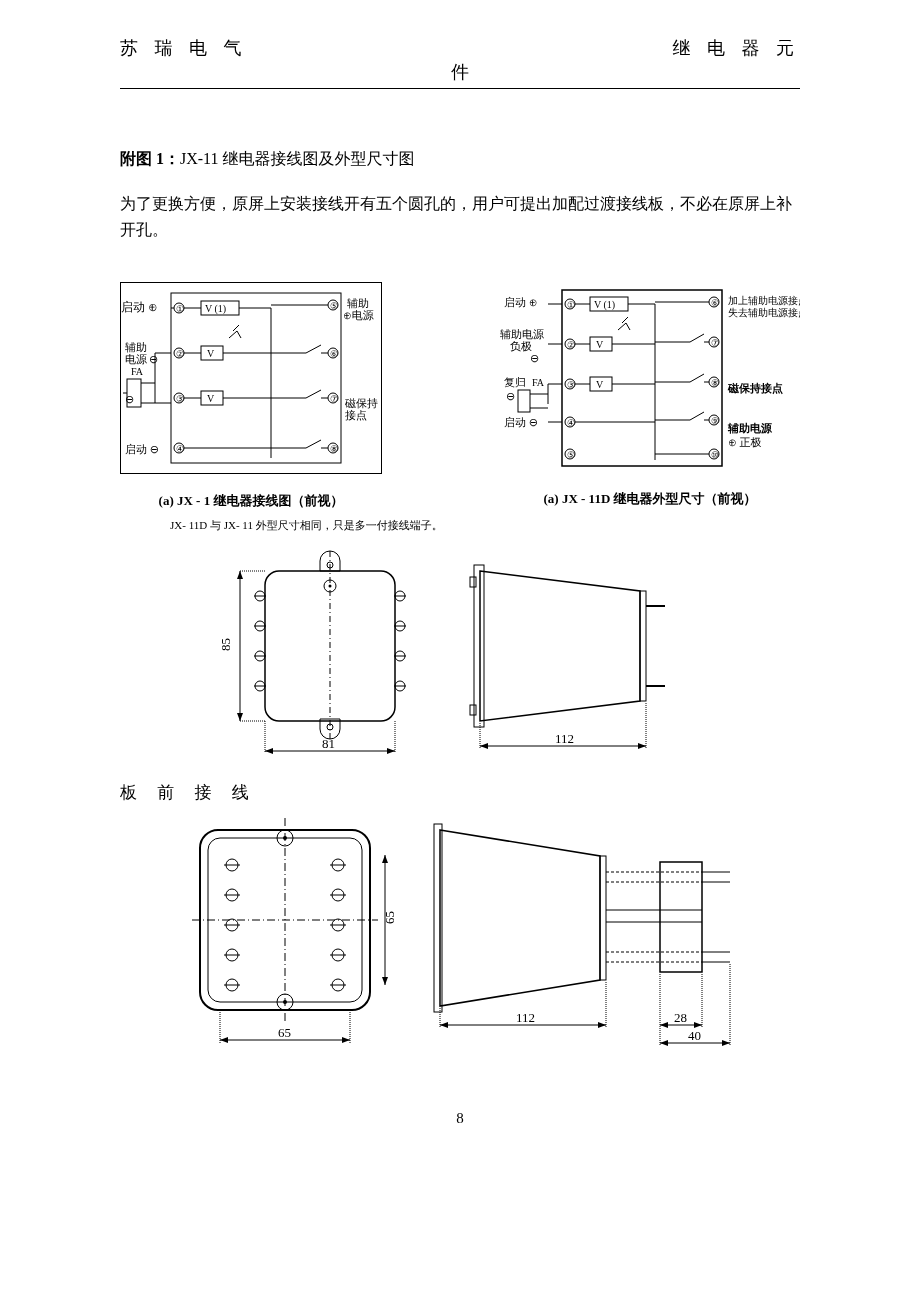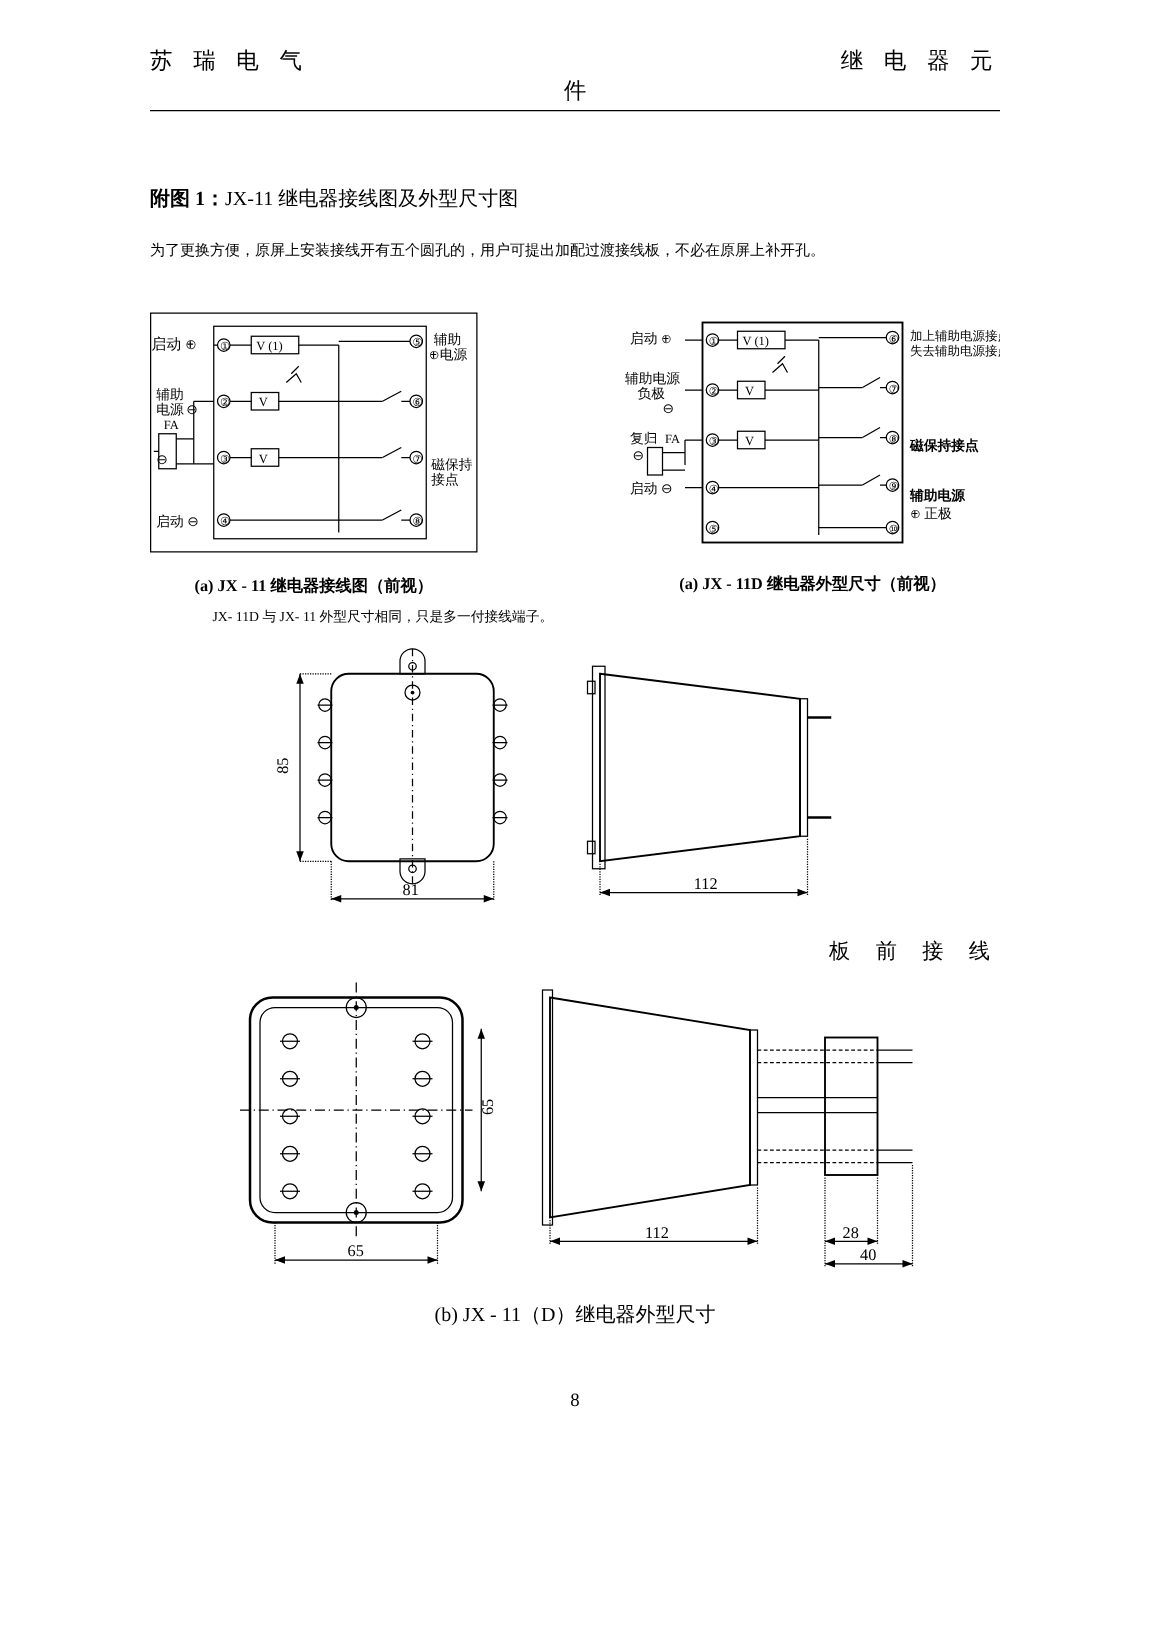--- a/index.html
+++ b/index.html
@@ -20,33 +20,33 @@
     letter-spacing: 6px;
     padding-bottom: 2px;
   }
   .header-rule {
     border-top: 1.5px solid #000;
     margin-top: 4px;
     margin-bottom: 60px;
   }
   .title-line { font-size: 16px; margin-bottom: 21px; }
   .title-bold { font-weight: bold; }
-  .body-text { font-size: 12px; line-height: 1.6; }
+  .body-text { font-size: 16px; line-height: 1.6; }
   .figs-row {
     display: flex;
     justify-content: space-between;
     margin-top: 40px;
     text-align: center;
   }
   .fig-col { display:flex; flex-direction:column; align-items:center; }
   .schem-svg { border:1.5px solid #000; background:#fff; }
   .caption-a { font-size: 13px; font-weight:bold; margin-top:18px; }
   .note-line { font-size: 11px; margin: 8px 0 8px 50px; }
   .dim-row { display:flex; justify-content:center; gap:30px; margin-top:6px; }
-  .mid-label { text-align:right; font-size:17px; letter-spacing:8px; margin:10px 0 6px 0; }
+  .mid-label { text-align:left; font-size:17px; letter-spacing:8px; margin:10px 0 6px 0; }
   .caption-b { text-align:center; font-size:16px; margin-top:14px; }
   .page-num { text-align:center; font-size:15px; margin-top:50px; }
   .side-label { font-size:12px; }
   svg text { font-family: "SimSun","宋体",serif; }
 </style>
 </head>
 <body>
 
 <div class="page">
 
@@ -133,21 +133,21 @@
           <line x1="185" y1="165" x2="200" y2="157" stroke="#000"></line>
           <line x1="200" y1="165" x2="207" y2="165" stroke="#000"></line>
 
         <rect x="6" y="96" width="14" height="28" fill="none" stroke="#000"></rect>
         <line x1="2" y1="110" x2="6" y2="110" stroke="#000"></line>
           <line x1="20" y1="100" x2="34" y2="100" stroke="#000"></line>
         <line x1="34" y1="70" x2="50" y2="70" stroke="#000"></line>
           <line x1="34" y1="70" x2="34" y2="120" stroke="#000"></line>
         <line x1="20" y1="120" x2="50" y2="120" stroke="#000"></line>
       </svg>
-      <div class="caption-a">(a) JX - 11 继电器接线图（前视）</div>
+      <div class="caption-a">(a) JX - 1 继电器接线图（前视）</div>
     </div>
 
     <div class="fig-col">
       <svg class="schem-svg" width="300" height="190" style="border:none;">
         <rect x="62" y="8" width="160" height="176" fill="none" stroke="#000" stroke-width="1.5"></rect>
 
         <text x="4" y="24" font-size="11">启动 ⊕</text>
         <text x="0" y="56" font-size="11">辅助电源</text>
         <text x="10" y="68" font-size="11">负极</text>
         <text x="30" y="80" font-size="11">⊖</text>
@@ -388,16 +388,15 @@
       <text x="244" y="212" font-size="13">28</text>
 
       <line x1="230" y1="233" x2="300" y2="233" stroke="#000"></line>
       <polygon points="230,233 238,230 238,236" fill="#000"></polygon>
         <polygon points="300,233 292,230 292,236" fill="#000"></polygon>
       <line x1="300" y1="154" x2="300" y2="236" stroke="#000" stroke-dasharray="1"></line>
       <text x="258" y="230" font-size="13">40</text>
     </svg>
   </div>
 
-  <div class="caption-b">(b)  JX - 11（D）继电器外型尺寸</div>
 
   <div class="page-num">8</div>
 </div>
 
 </body></html>

